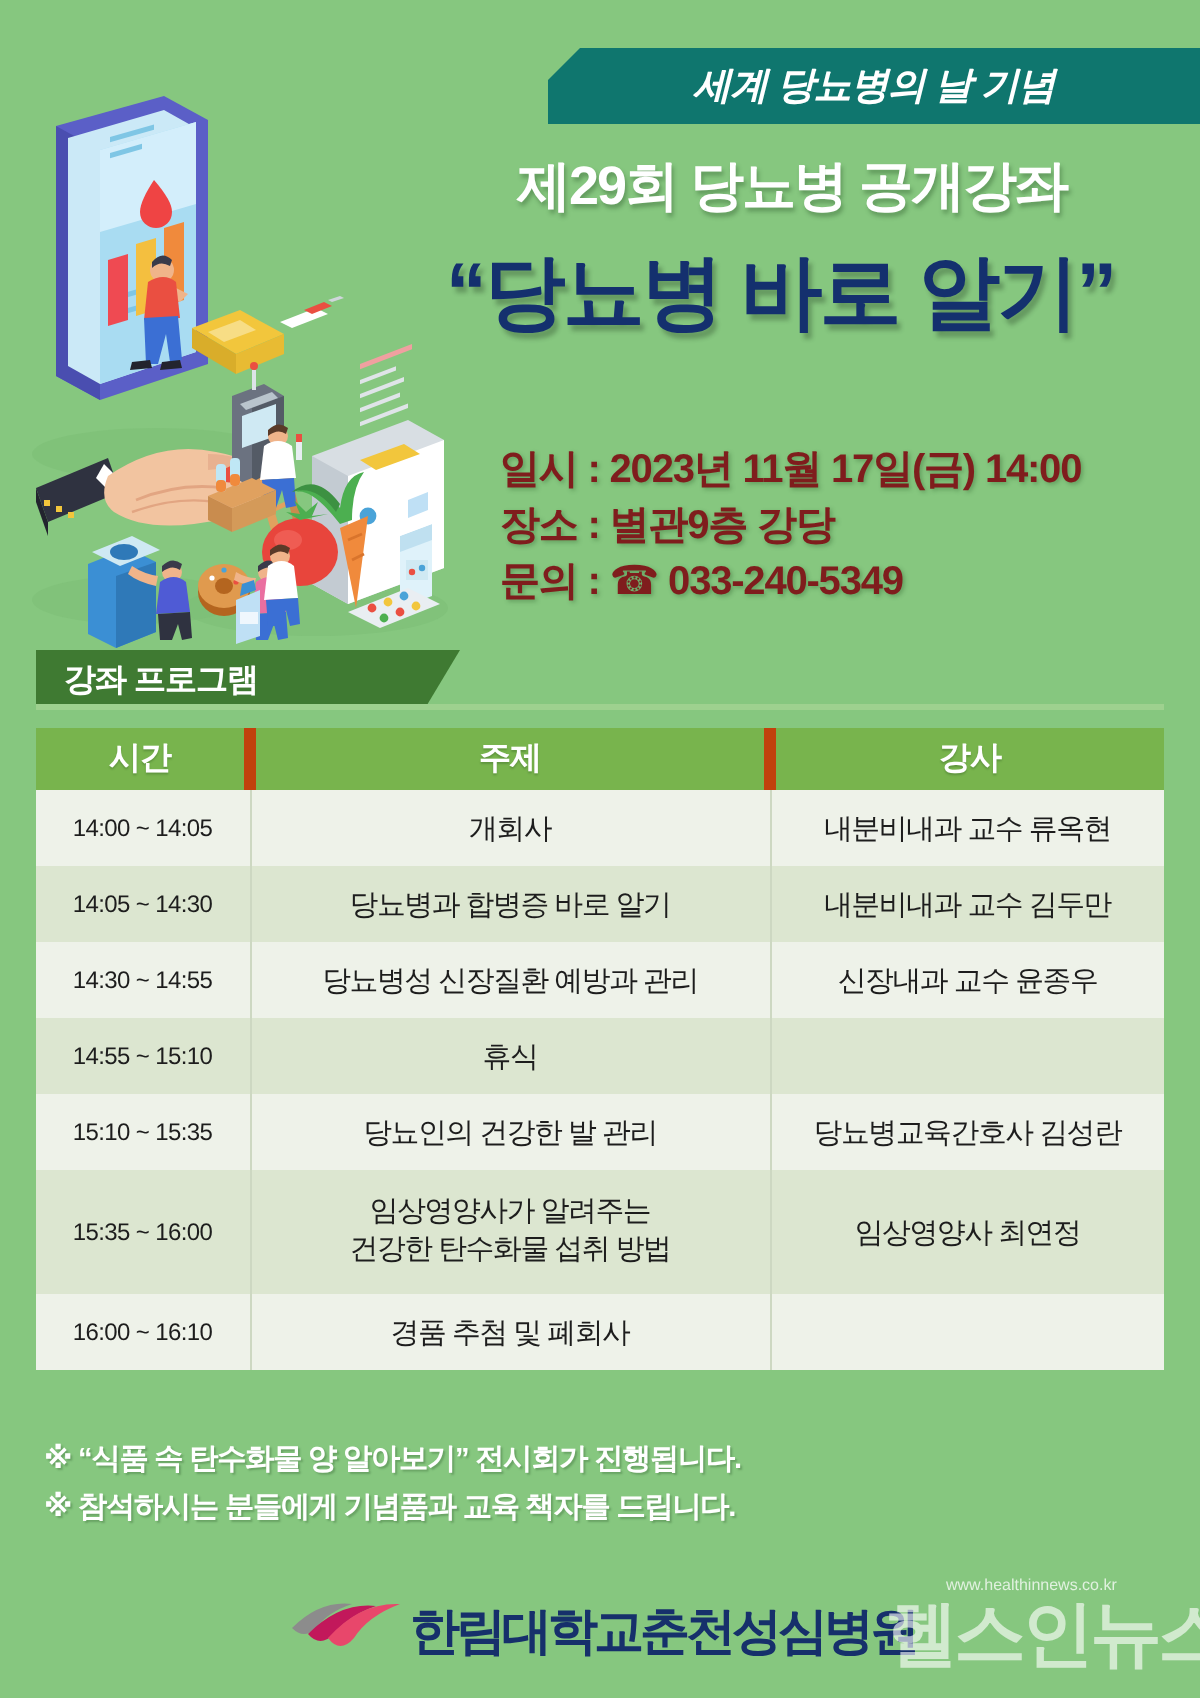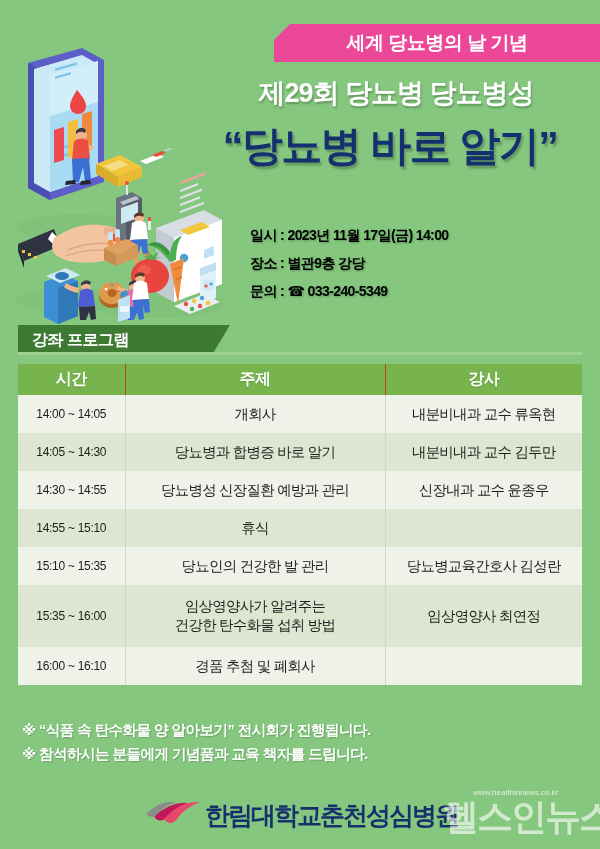--- a/index.html
+++ b/index.html
@@ -8,23 +8,23 @@
     font-family:"Liberation Sans","DejaVu Sans",sans-serif;
     background:#86c77f;
     position:relative;
     overflow:hidden;
   }
   .poster { position:absolute; inset:0; width:600px; height:849px; background:#86c77f; }
 
   
   .ribbon {
     position:absolute; left:274px; top:24px; width:326px; height:38px;
-    background:#ec4899;
+    background:#0f766e;
     clip-path:polygon(16px 0, 100% 0, 100% 100%, 0 100%, 0 16px);
-    display:flex; align-items:center; justify-content:center;
+    display:flex; align-items:center; justify-content:center;font-style:italic;
   }
   .ribbon span {
     color:#ffffff; font-size:19px; font-weight:bold; letter-spacing:-0.5px;
   }
 
   
   .headline1 {
     position:absolute; left:200px; top:74px; width:392px; height:38px;
     display:flex; align-items:center; justify-content:center;
     color:#ffffff; font-size:27px; font-weight:bold; letter-spacing:-1px;
@@ -35,21 +35,21 @@
     position:absolute; left:188px; top:113px; width:404px; height:66px;
     display:flex; align-items:center; justify-content:center;
     color:#14306e; font-size:41px; font-weight:bold; letter-spacing:-1.5px;
     text-shadow:2px 3px 2px rgba(25,50,25,.30);
     white-space:nowrap;
   }
 
   
   .info { position:absolute; left:250px; top:221px; width:350px; }
   .info .line {
-    color:#000000; font-size:14px; font-weight:bold; letter-spacing:-0.6px;
+    color:#7f1d1d; font-size:20px; font-weight:bold; letter-spacing:-0.6px;
     line-height:28px; white-space:nowrap;
     text-shadow:1px 1px 2px rgba(35,80,35,.35);
   }
 
   
   .tab {
     position:absolute; left:18px; top:325px; width:212px; height:30px;
     background:#3f7a32;
     clip-path:polygon(0 0, 100% 0, calc(100% - 18px) 100%, 0 100%);
     display:flex; align-items:center;
@@ -64,21 +64,21 @@
   }
 
   
   .table {
     position:absolute; left:18px; top:364px; width:564px;
     border-collapse:collapse; table-layout:fixed;
   }
   .table th {
     background:#78b44d; color:#ffffff; font-size:16px; font-weight:bold;
     height:31px; letter-spacing:-0.5px;
-    border-right:1px solid #c2410c;
+    border-right:6px solid #c2410c;
     text-shadow:0 1px 1px rgba(40,80,30,.3);
   }
   .table th:last-child { border-right:none; }
   .table td {
     font-size:14.4px; color:#1d1d1d; font-weight:normal; letter-spacing:-0.7px;
     text-align:center; border-right:1px solid #cdd8c2; padding:5px 2px;
   }
   .table td:last-child { border-right:none; }
   .table td.time { font-weight:normal; font-size:12px; letter-spacing:-0.3px; }
   .table tbody tr:nth-child(odd)  td { background:#eef2e9; }
@@ -310,21 +310,21 @@
         <path d="M113 250 L119 248 L120 253 L112 256 Z" fill="#3b8fd4"></path>
         <rect x="112" y="264" width="9" height="6" fill="#ffffff" opacity=".75"></rect>
       </g>
     </svg>
   </div>
 
   <div class="ribbon">
     <span>세계 당뇨병의 날 기념</span>
   </div>
 
-  <div class="headline1">제29회 당뇨병 당뇨병성</div>
+  <div class="headline1">제29회 당뇨병 공개강좌</div>
   <div class="headline2">“당뇨병 바로 알기”</div>
 
   <div class="info">
     <div class="line">일시 : 2023년 11월 17일(금) 14:00</div>
     <div class="line">장소 : 별관9층 강당</div>
     <div class="line">문의 : ☎ 033-240-5349</div>
   </div>
 
   <div class="tab">
     <span>강좌 프로그램</span>

